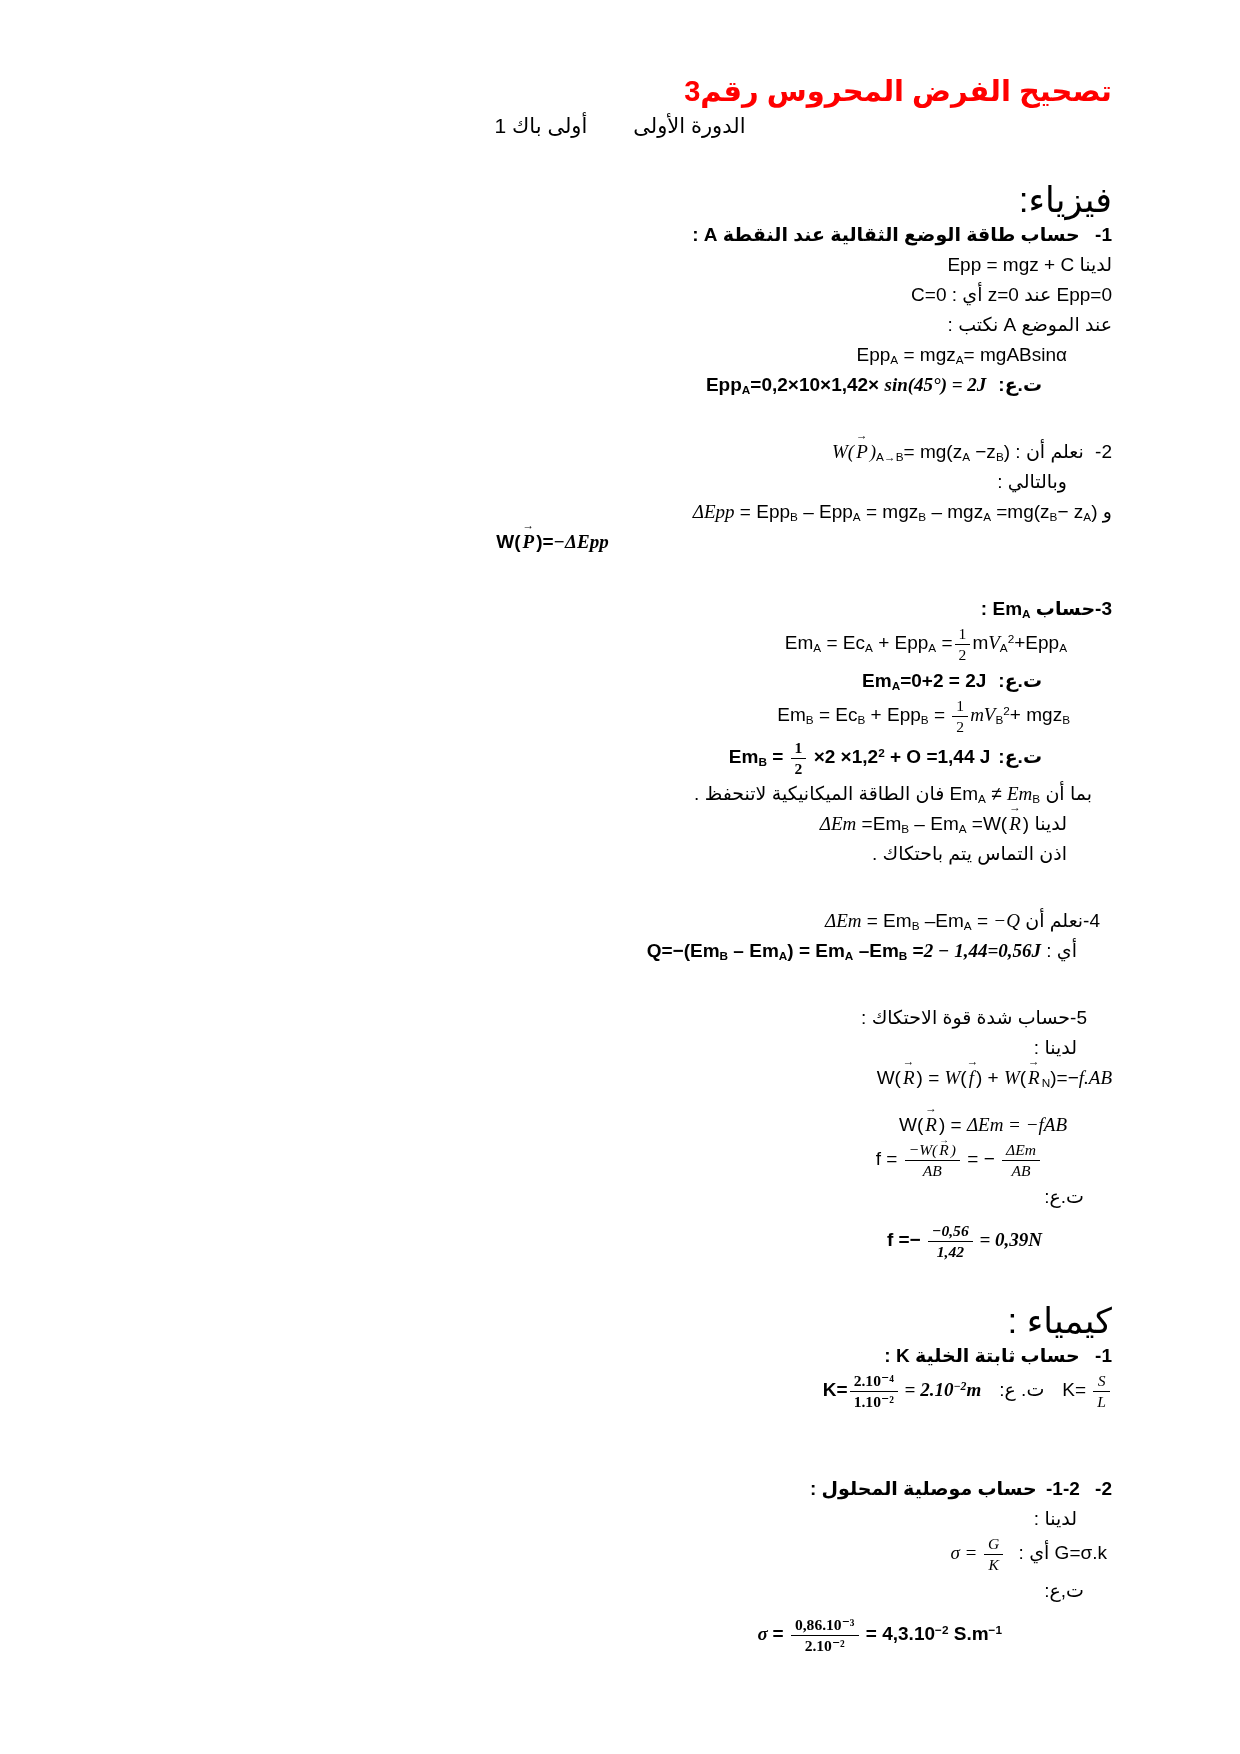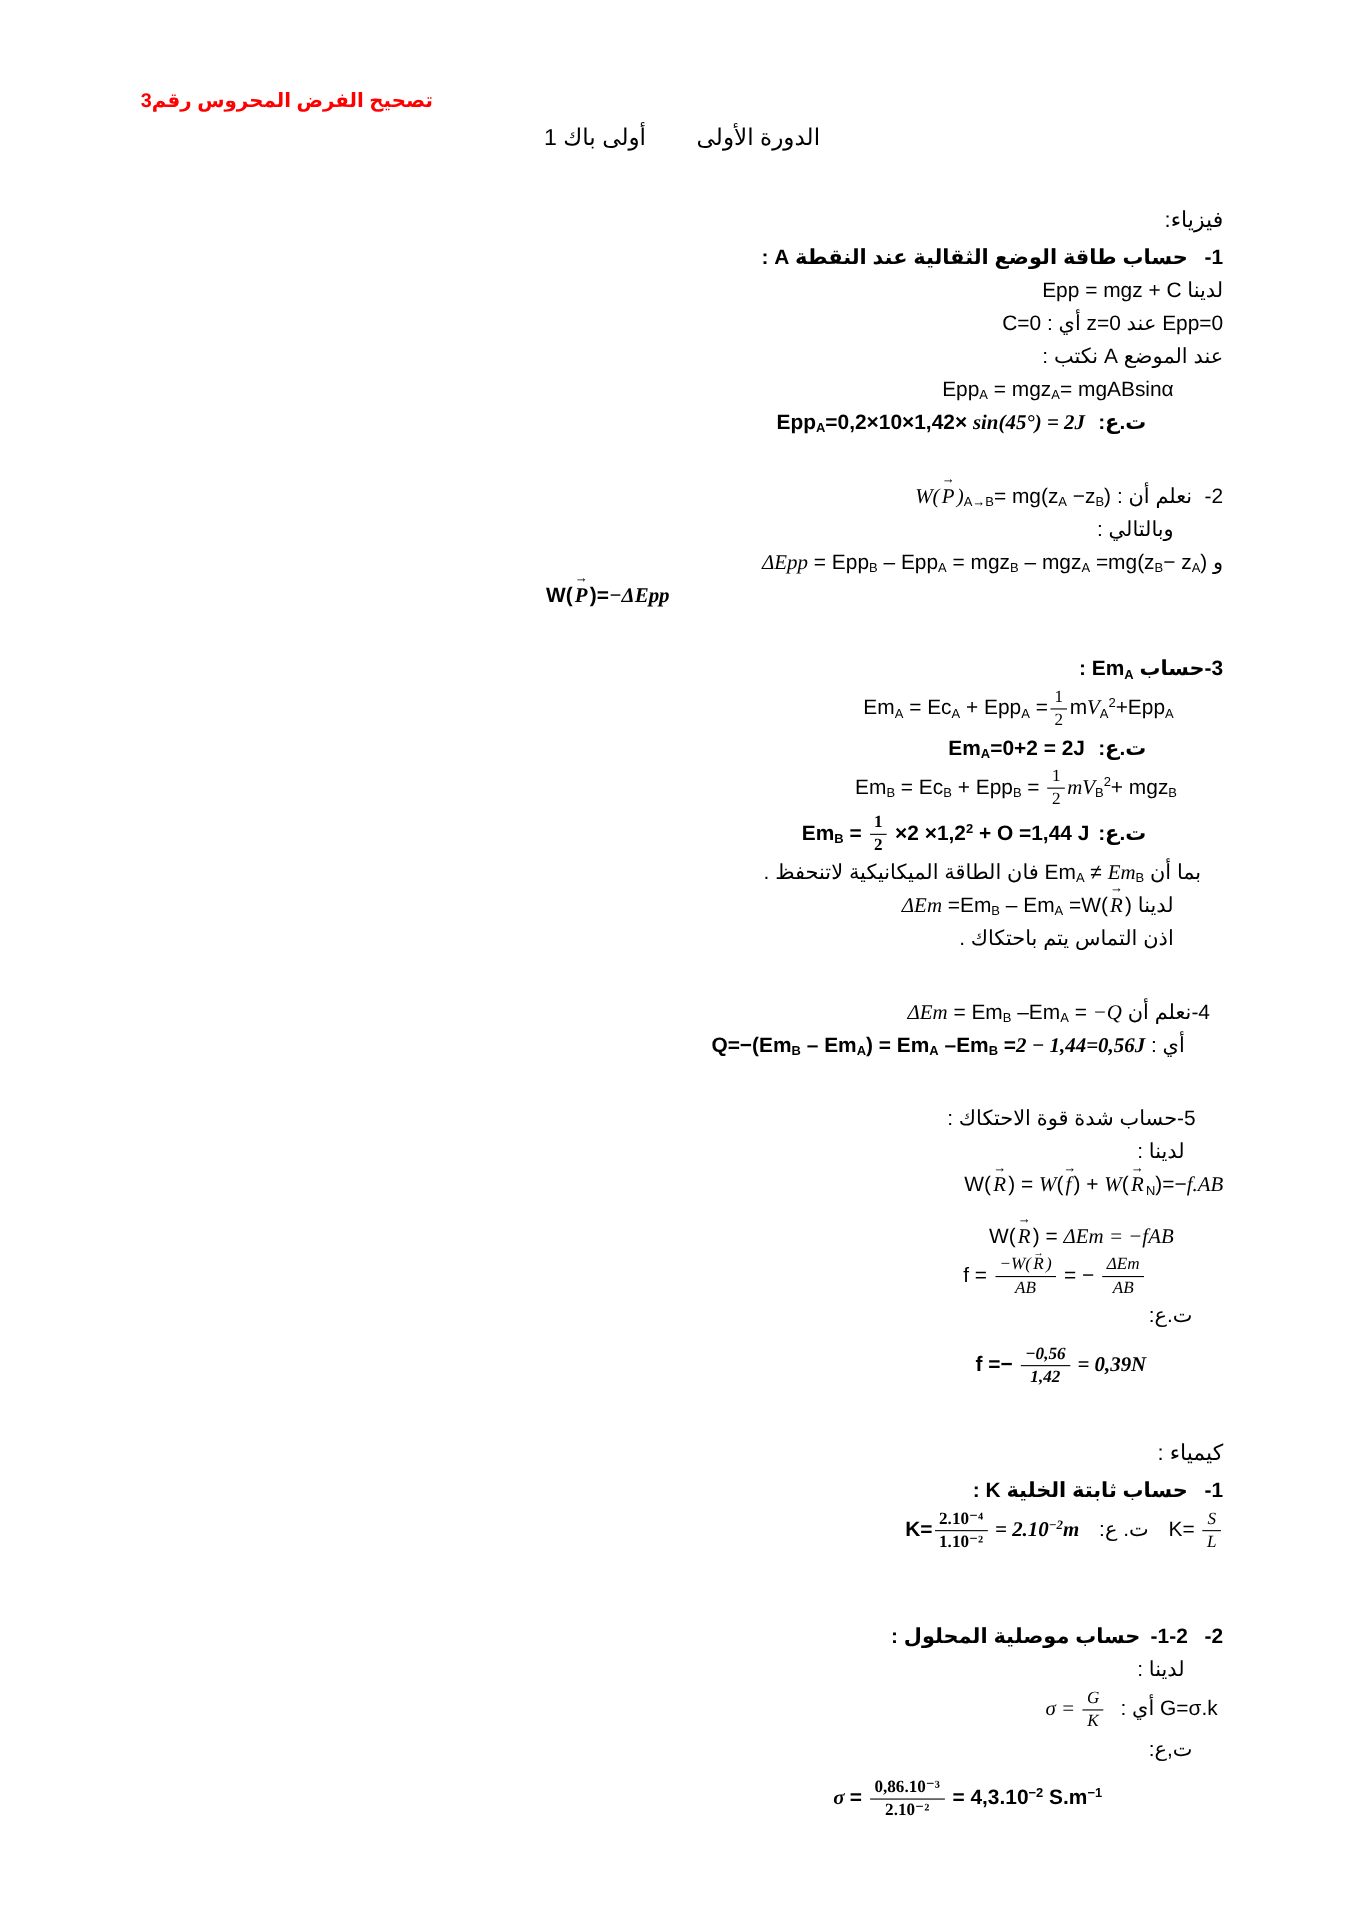--- a/index.html
+++ b/index.html
@@ -3,25 +3,25 @@
 <meta charset="utf-8">
 <style>
   html,body{margin:0;padding:0;background:#e8e8e8;}
   .page{
     width:1240px;height:1754px;margin:0 auto;background:#ffffff;
     box-sizing:border-box;padding:76px 128px 40px 128px;
     direction:rtl;color:#000;
     font-family:"Liberation Sans","DejaVu Sans",sans-serif;
     overflow:hidden;
   }
-  .title{color:#ff0000;font-weight:bold;font-size:18px;text-align:left;line-height:30px;}
+  .title{color:#ff0000;font-weight:bold;font-size:29px;text-align:right;line-height:30px;}
   .subtitle{font-size:21px;text-align:center;margin-top:6px;line-height:28px;}
   .subgap{display:inline-block;width:46px;}
   .ln{direction:rtl;text-align:right;font-size:19px;line-height:27px;margin-top:3px;}
-  .h{font-size:20px;line-height:36px;margin-top:42px;font-weight:normal;}
+  .h{font-size:35px;line-height:36px;margin-top:42px;font-weight:normal;}
   .b{font-weight:bold;}
   .bold{font-weight:bold;}
   .g{margin-top:40px;}
   .gs{margin-top:12px;}
   .G{margin-top:64px;}
   .m{font-family:"Liberation Serif","DejaVu Serif",serif;font-style:italic;}
   .eq{direction:ltr;unicode-bidi:isolate;display:inline-block;vertical-align:baseline;}
   sub,sup{font-size:0.62em;line-height:1;}
   sub{vertical-align:-0.25em;}
   sup{vertical-align:0.55em;}

